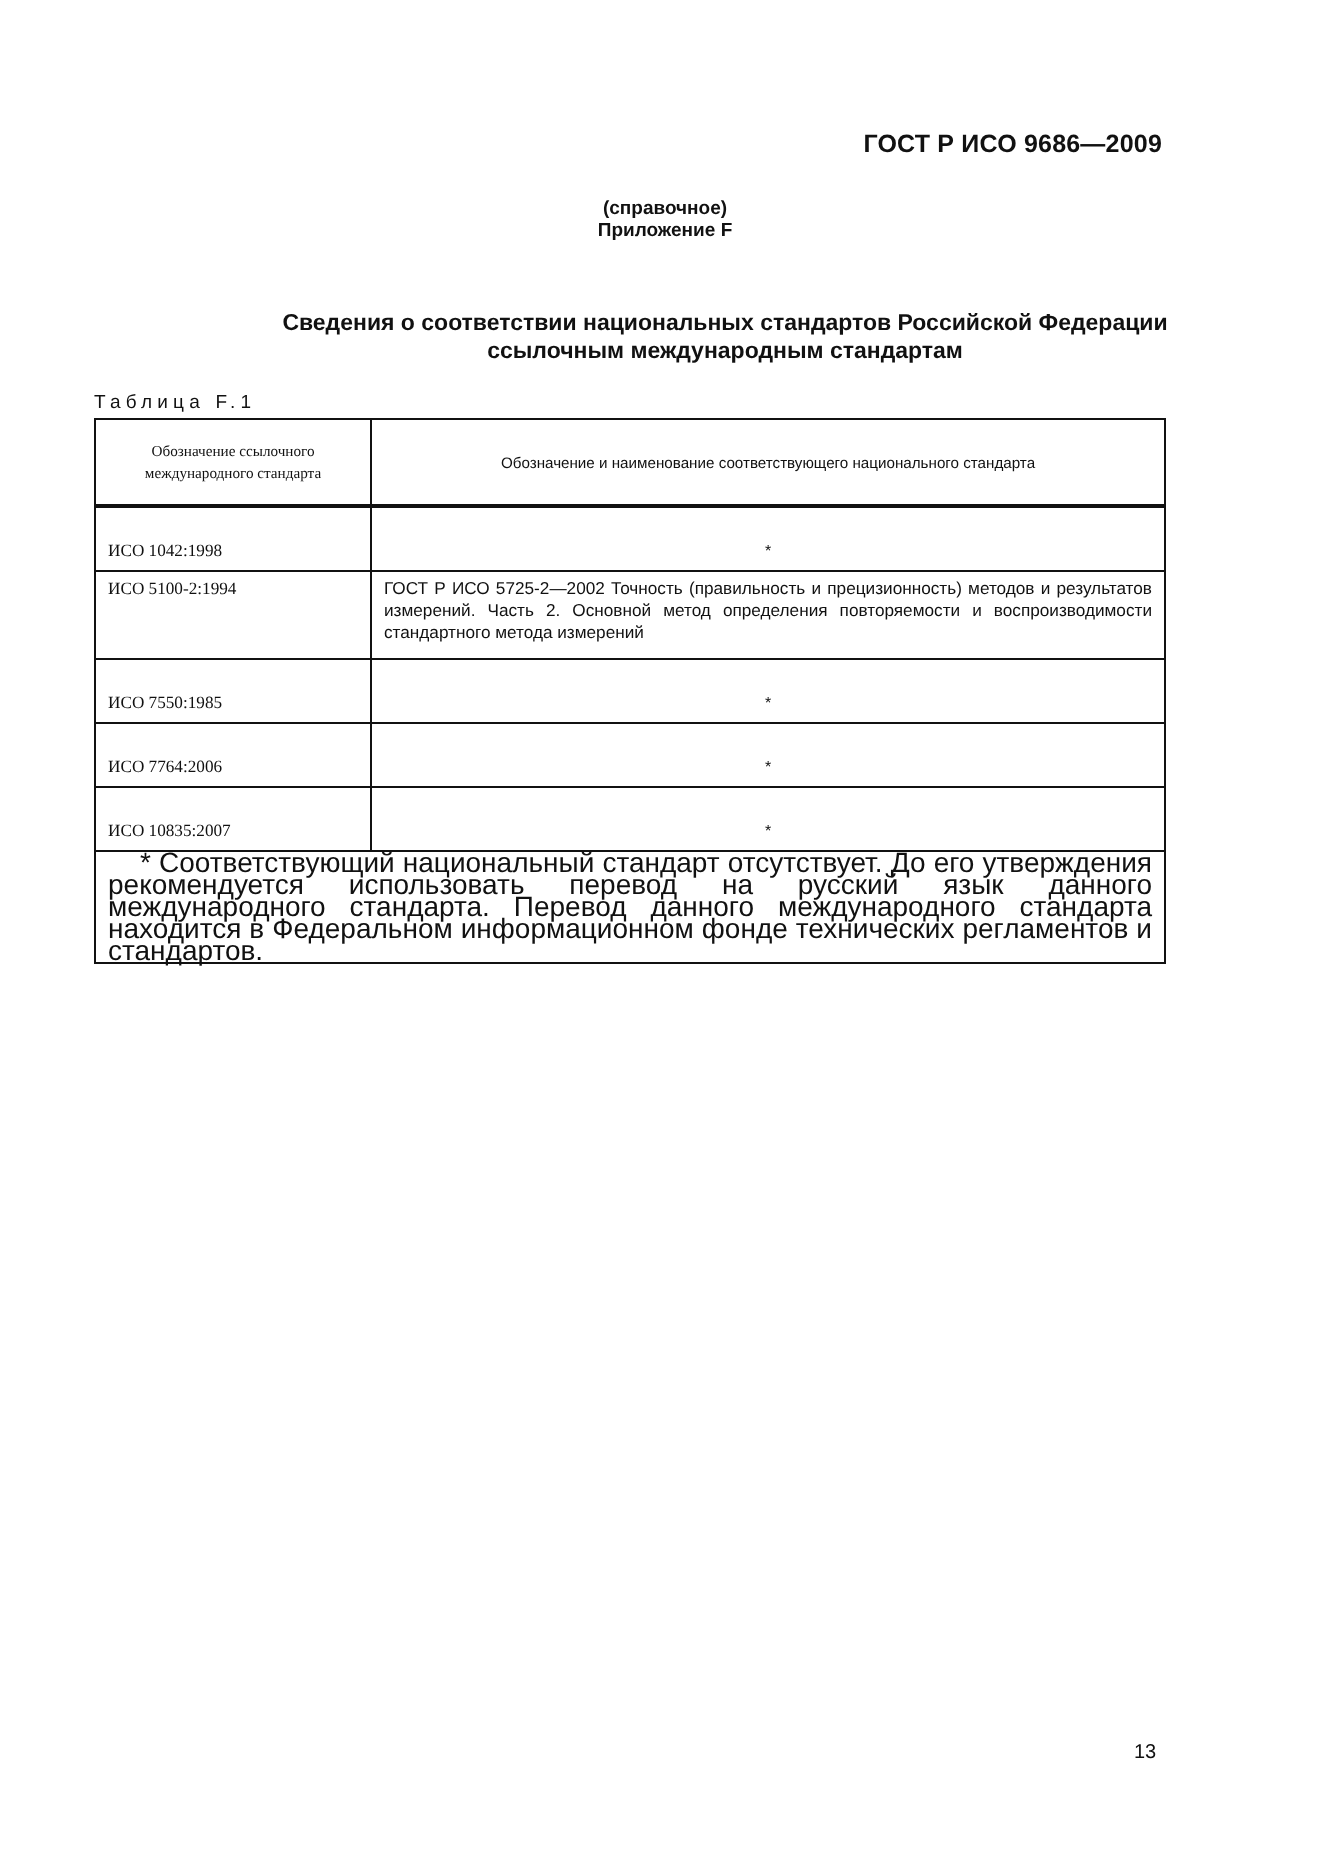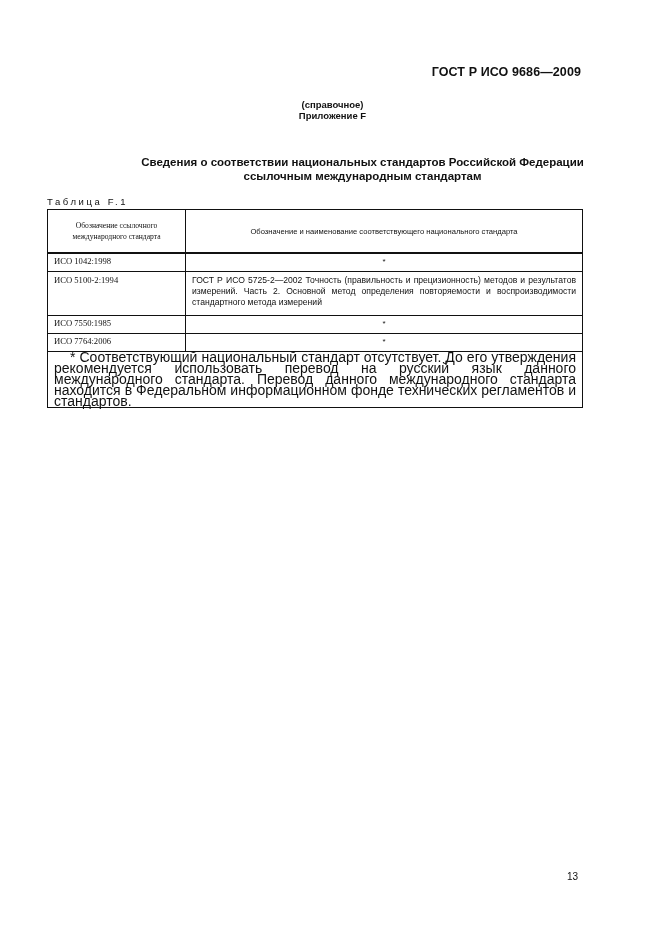--- a/index.html
+++ b/index.html
@@ -7,21 +7,21 @@
          font-family: "Liberation Sans", "DejaVu Sans", sans-serif; color: #111; }
   .doc-code { position: absolute; top: 65px; right: 80px; font-size: 12.5px; font-weight: bold; letter-spacing: 0.1px; margin-left: 36px; }
   .appendix { position: absolute; top: 99px; left: 0; width: 661px; text-align: center; font-size: 9.5px; font-weight: bold; line-height: 11px; padding-left: 4px; box-sizing: border-box;}
   .appendix div { margin-left: 0; }
   .title { position: absolute; top: 155px; left: 0; width: 661px; text-align: center; font-size: 11.5px; font-weight: bold; line-height: 14px; margin-left: 32px; }
   .table-caption { position: absolute; top: 196px; left: 47px; font-size: 9.5px; letter-spacing: 2.6px; text-align: right; }
   table.main { position: absolute; top: 209px; left: 47px; width: 536px; border-collapse: collapse; font-size: 8.6px; }
   table.main td { border: 1px solid #111; padding: 0 6px; vertical-align: top; line-height: 11px; }
   table.main tr.head td { height: 42px; vertical-align: middle; text-align: center; font-size: 7.6px; line-height: 11px; border-bottom: 2px solid #111; }
   td.c1 { width: 125px; font-family: Liberation Serif, serif; }
-  tr.r-short td { height: 15px; padding-top: 2px; }
+  tr.r-short td { height: 15px; padding-top: 16px; }
   tr.r-tall td { height: 40px; padding-top: 3px; }
   td.star { text-align: center; font-size: 8px; }
   td.long { text-align: justify; text-align-last: left; padding-right: 4px; margin-top: 18px; }
   td.footnote { padding: 4px 6px 5px 6px; text-align: justify; line-height: 11.5px; font-size: 14px; }
   td.footnote .indent { display: inline-block; width: 16px; }
   .page-number { position: absolute; top: 871px; left: 567px; font-size: 10px; }
 </style>
 </head>
 <body>
 
@@ -57,19 +57,23 @@
     <td class="long">ГОСТ Р ИСО 5725-2—2002  Точность (правильность и прецизионность) методов и результатов измерений. Часть 2.  Основной метод определения повторяемости и воспроизводимости стандартного метода измерений</td>
   </tr>
   <tr class="r-short">
     <td class="c1">ИСО 7550:1985</td>
     <td class="star">*</td>
   </tr>
   <tr class="r-short">
     <td class="c1">ИСО 7764:2006</td>
     <td class="star">*</td>
   </tr>
+  <tr class="r-short">
+    <td class="c1">ИСО 10835:2007</td>
+    <td class="star">*</td>
+  </tr>
   <tr>
     <td colspan="2" class="footnote"><span class="indent"></span><span>* Соответствующий национальный стандарт отсутствует. До его утверждения рекомендуется использовать перевод на русский язык данного международного стандарта. Перевод данного международного стандарта находится в Федеральном информационном фонде технических регламентов и стандартов.</span></td>
   </tr>
 </tbody>
   </table>
 
 <div class="page-number">13</div>
 
 </body></html>

